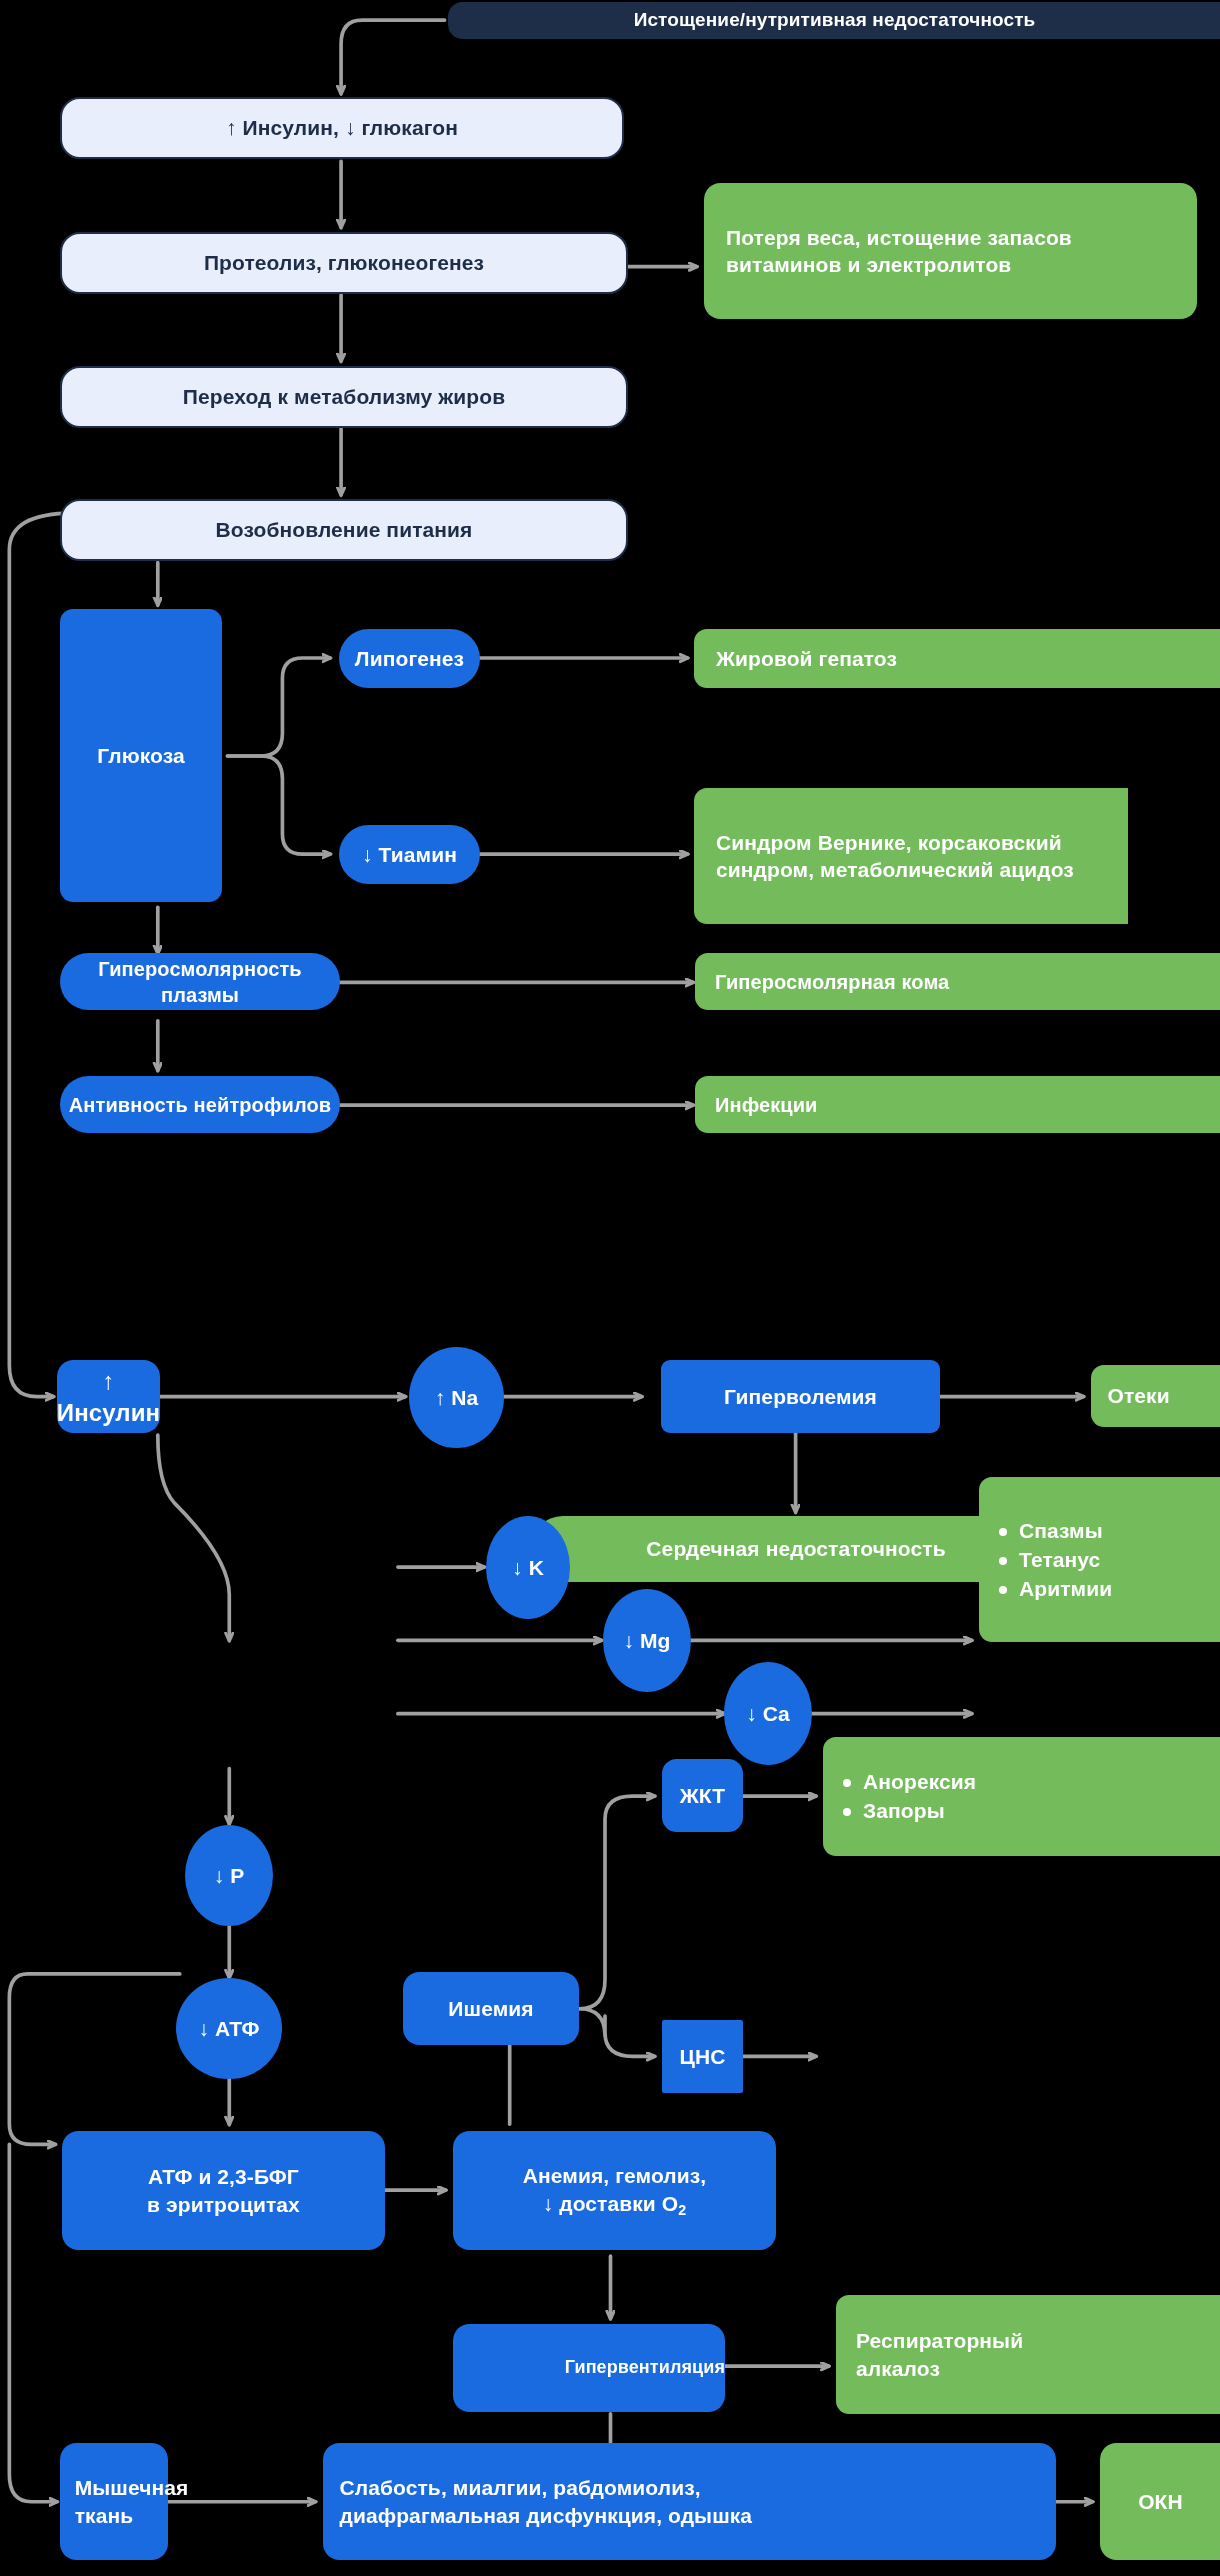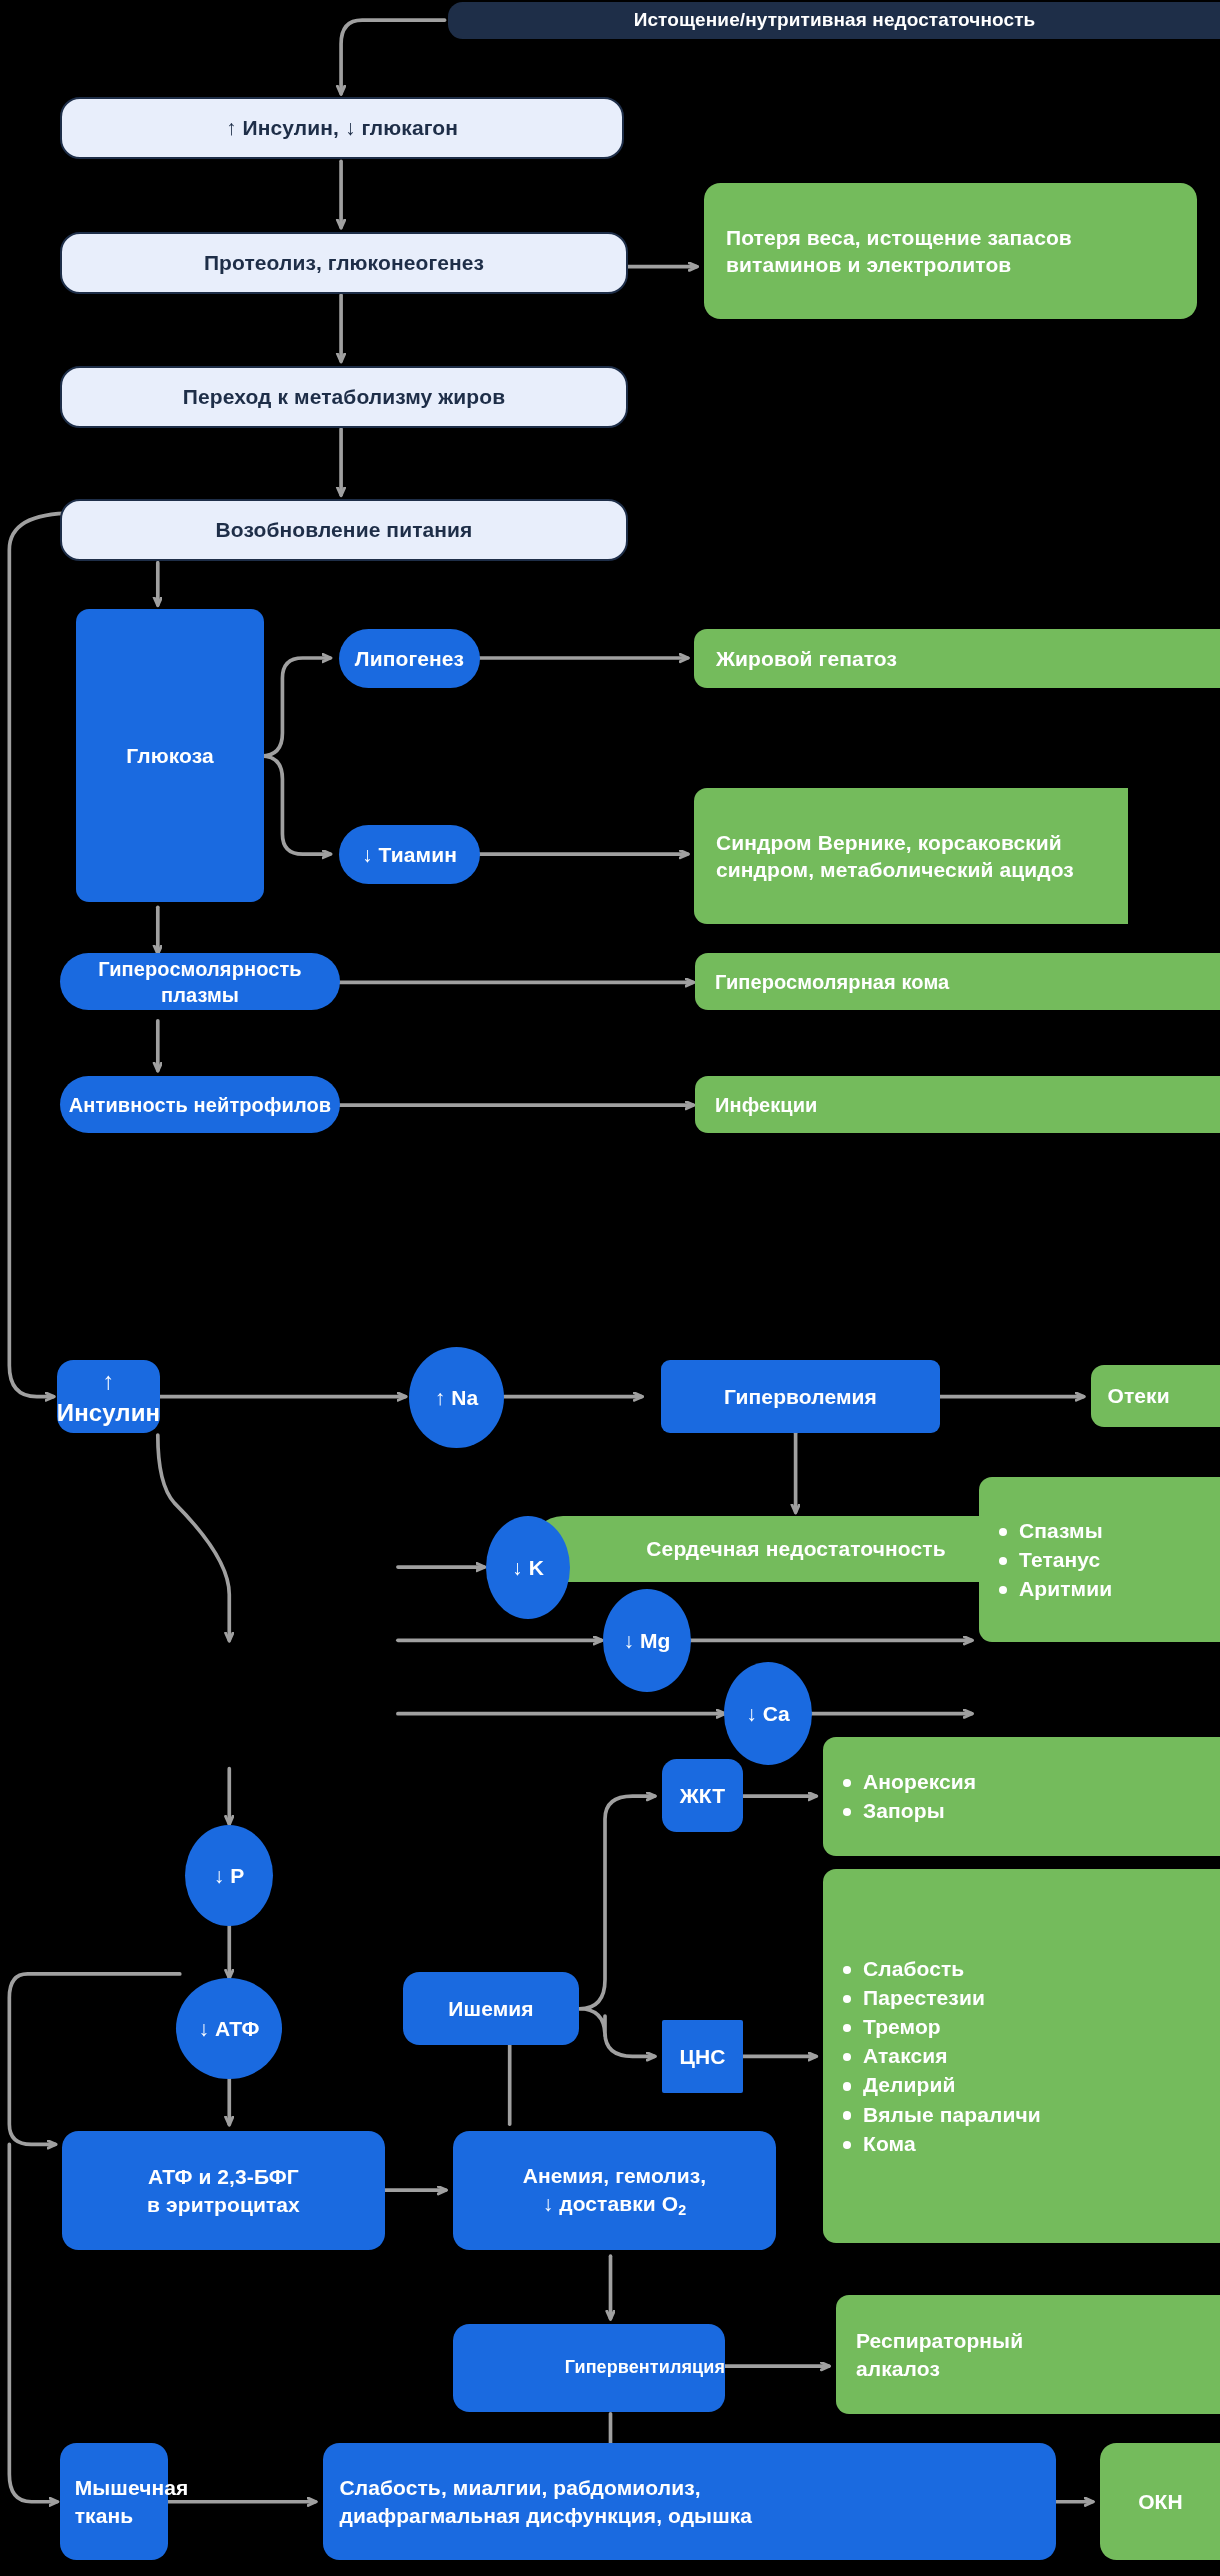--- a/index.html
+++ b/index.html
@@ -188,21 +188,21 @@
   </div>
 
   <div class="node pale center" style="left:60px;top:366px;width:568px;height:62px;font-size:21px;border-radius:20px;">
     <span>Переход к метаболизму жиров</span>
   </div>
 
   <div class="node pale center" style="left:60px;top:499px;width:568px;height:62px;font-size:21px;border-radius:20px;">
     <span>Возобновление питания</span>
   </div>
 
-  <div class="node blue center" style="left:76px;top:609px;width:188px;height:293px;font-size:21px;border-radius:13px;">
+  <div class="node blue center" style="left:60px;top:609px;width:162px;height:293px;font-size:21px;border-radius:13px;">
     <span>Глюкоза</span>
   </div>
 
   <div class="node blue center pill" style="left:339px;top:629px;width:141px;height:59px;font-size:21px;">
     <span>Липогенез</span>
   </div>
 
   <div class="node green left" style="left:694px;top:629px;width:527px;height:59px;padding:0 22px;font-size:21px;
               border-radius:13px 0 0 13px;">
     <span>Жировой гепатоз</span>
@@ -299,32 +299,20 @@
     <ul class="bullets">
       <li>Анорексия</li>
       <li>Запоры</li>
     </ul>
   </div>
 
   <div class="node blue center" style="left:662px;top:2020px;width:81px;height:73px;font-size:21px;border-radius:2px;">
     <span>ЦНС</span>
   </div>
 
-  <div class="node green left" style="left:823px;top:1869px;width:398px;height:374px;font-size:21px;
-              border-radius:13px 0 0 13px;">
-    <ul class="bullets">
-      <li>Слабость</li>
-      <li>Парестезии</li>
-      <li>Тремор</li>
-      <li>Атаксия</li>
-      <li>Делирий</li>
-      <li>Вялые параличи</li>
-      <li>Кома</li>
-    </ul>
-  </div>
 
   <div class="node blue center" style="left:62px;top:2131px;width:323px;height:119px;font-size:21px;border-radius:16.5px;
               flex-direction:column;justify-content:center;">
     <span>АТФ и 2,3-БФГ</span>
     <span>в эритроцитах</span>
   </div>
 
   <div class="node blue center" style="left:453px;top:2131px;width:323px;height:119px;font-size:21px;border-radius:16.5px;
               flex-direction:column;justify-content:center;">
     <span>Анемия, гемолиз,</span>

